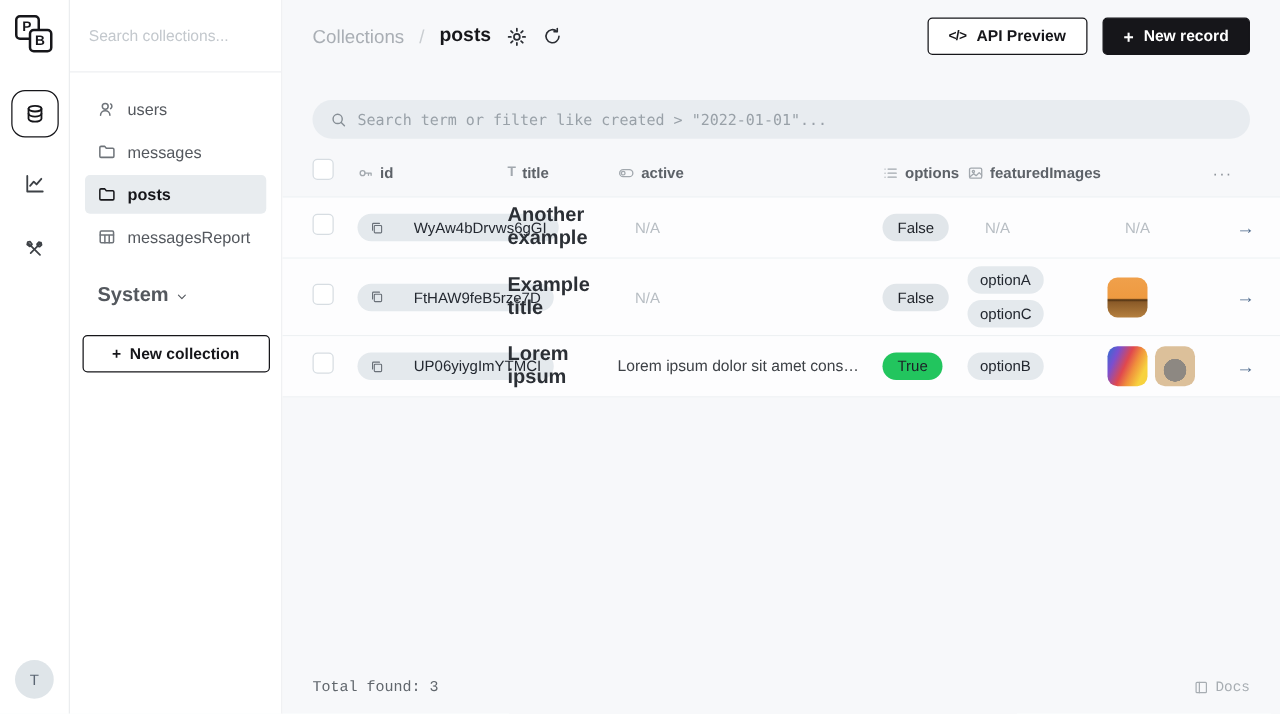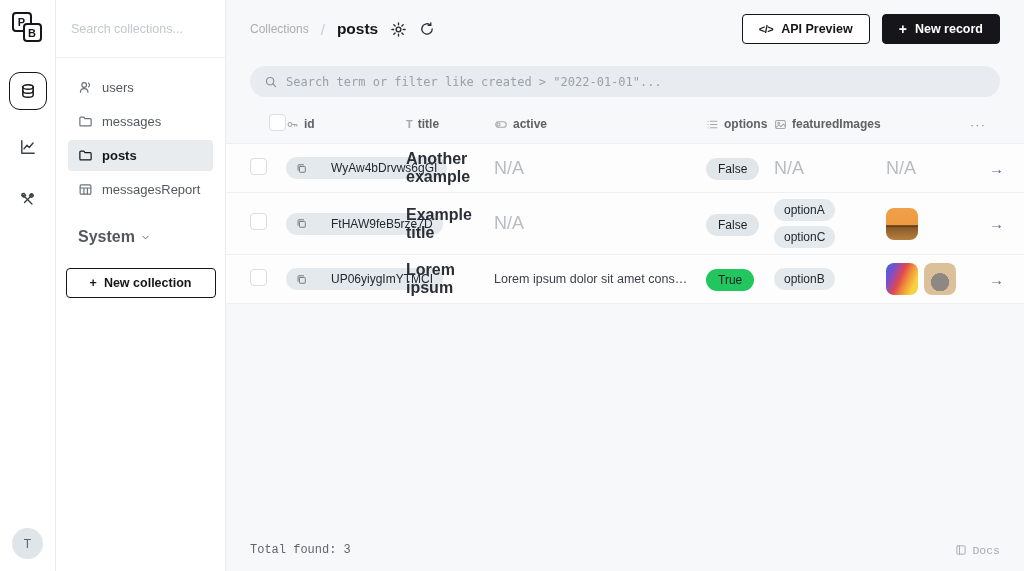--- a/index.html
+++ b/index.html
@@ -32,50 +32,50 @@
   .side-item { display:flex; align-items:center; gap:9px; padding:8px 10px; border-radius:4px; color:#54585e; font-size:13px; margin-bottom:3px; cursor:pointer; }
   .side-item .oicon { color:#6f747a; }
   .side-item.active { background:#e8ecef; color:#16161a; font-weight:600; }
   .side-item.active .oicon { color:#16161a; }
   .system-row { display:flex; align-items:center; gap:5px; padding:20px 22px 0; font-size:16px; font-weight:700; color:#54585e; cursor:pointer; }
   .new-collection { margin:22px auto 0; width:150px; height:30px; background:#fff; border:1px solid #16161a; border-radius:4px; font-family:inherit; font-size:12.5px; font-weight:600; color:#16161a; display:flex; align-items:center; justify-content:center; gap:7px; cursor:pointer; }
 
   
   .main { flex:1; height:571px; background:#f7f8fa; display:flex; flex-direction:column; }
   .topbar { height:58px; display:flex; align-items:center; padding:0 24px; gap:12px; }
-  .crumb-root { font-size:12px; color:#a9aeb4; cursor:pointer; }
+  .crumb-root { font-size:15px; color:#a9aeb4; cursor:pointer; }
   .crumb-sep { font-size:15px; color:#c9cdd1; }
   .crumb-cur { font-size:15.5px; font-weight:600; color:#16161a; }
   .topbar .oicon { color:#2a2d33; cursor:pointer; }
   .topbar-spacer { flex:1; }
   .btn { height:30px; border-radius:4px; font-family:inherit; font-size:12.5px; font-weight:600; display:flex; align-items:center; gap:8px; padding:0 16px; cursor:pointer; }
   .btn-outline { background:#fff; border:1px solid #16161a; color:#16161a; }
   .btn-outline .code { font-size:11px; font-weight:700; letter-spacing:-0.5px; }
   .btn-dark { background:#16161a; border:1px solid #16161a; color:#fff; }
   .btn .plus { font-size:14px; font-weight:600; }
 
-  .searchbar { margin:8px 24px 0; height:31px; background:#e8ecf0; border-radius:16px; display:flex; align-items:center; padding:0 14px; gap:8px; color:#878f96; }
+  .searchbar { margin:22px 24px 0; height:31px; background:#e8ecf0; border-radius:16px; display:flex; align-items:center; padding:0 14px; gap:8px; color:#878f96; }
   .searchbar input { flex:1; border:0; outline:0; background:transparent; font-family:"DejaVu Sans Mono", monospace; font-size:12px; color:#3d4146; }
   .searchbar input::placeholder { color:#99a1a8; }
 
   
   .grid-row { display:grid; grid-template-columns:36px 120px 88px 212px 68px 112px 100px 1fr; align-items:center; padding:0 20px 0 24px; }
-  .thead { height:38px; margin-top:8px;text-align:right; }
+  .thead { height:38px; margin-top:8px; }
   .th { display:flex; align-items:center; gap:5px; font-size:12px; font-weight:600; color:#5d6268; }
   .th .oicon, .th .t-glyph { color:#a2a8ae; }
   .t-glyph { font-size:11px; font-weight:700; }
   .th-more { justify-self:end; color:#8d939a; font-size:13px; letter-spacing:1px; cursor:pointer; }
   .trow { background:#fdfdfe; border-bottom:1px solid #eef1f3; min-height:46px; padding-top:6px; padding-bottom:6px; cursor:pointer; }
   .trow:first-child { border-top:1px solid #eef1f3; }
   .checkbox { width:17px; height:17px; border:1px solid #d7dde2; border-radius:4px; background:#fff; display:inline-block; cursor:pointer; }
   .pill { background:#e4e9ed; border-radius:20px; padding:4px 10px; font-size:12px; color:#232830; display:inline-flex; align-items:center; gap:24px; }
   .pill .oicon { color:#697078; }
   .cell-title { font-size:16px; font-weight:700; color:#2b2f35; }
   .cell-desc { font-size:12.5px; color:#3d4146; overflow:hidden; white-space:nowrap; text-overflow:ellipsis; padding-right:14px; }
-  .na { color:#b7bdc3; font-size:18px; }
+  .na { color:#b7bdc3; font-size:12px;margin-left:14px; }
   .badge { border-radius:20px; padding:4px 12px; font-size:12px; color:#1d2127; }
   .badge.b-false { background:#e1e6ea; }
   .badge.b-true { background:#22c55e; }
   .cell-options { display:flex; flex-direction:column; align-items:flex-start; gap:5px; }
   .cell-imgs { display:flex; gap:6px; }
   .thumb { width:32px; height:32px; border-radius:8px; display:inline-block; }
   .t-sunset { background:linear-gradient(180deg,#f0a04b 0%,#ee9a40 52%,#4a2e10 56%,#8a5a28 61%,#b5803f 100%); }
   .t-rainbow-art { background:linear-gradient(115deg,#2f6fd0 0%,#7a4fd0 22%,#e0484e 45%,#f0903c 62%,#f7d23e 82%); }
   .t-cat { background:radial-gradient(circle at 50% 60%, #8d8882 0 36%, #dcc09a 37%); }
   .cell-arrow { justify-self:end; color:#4e6a8c; font-size:15px; }

